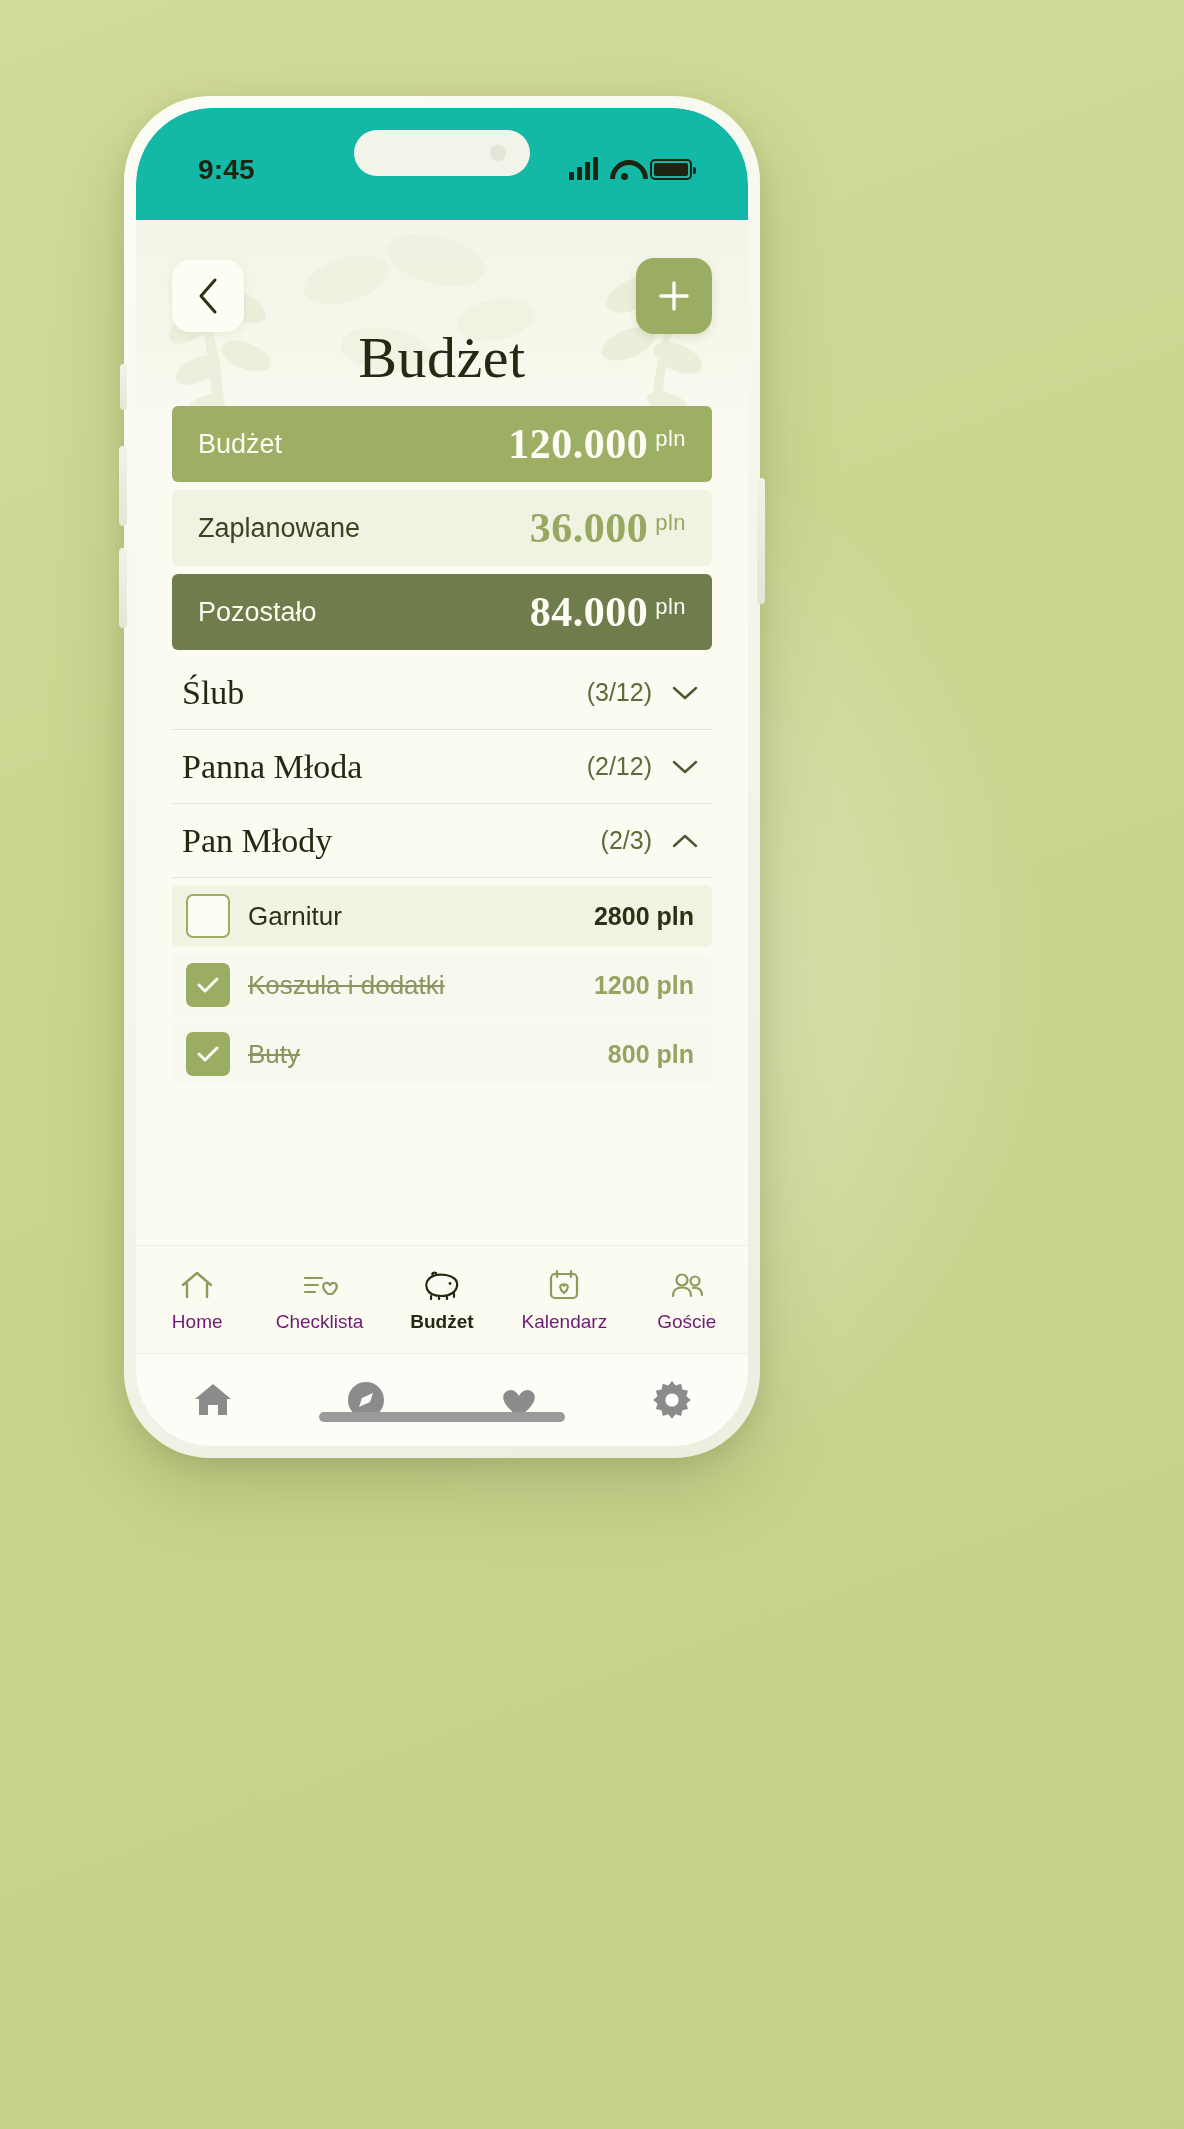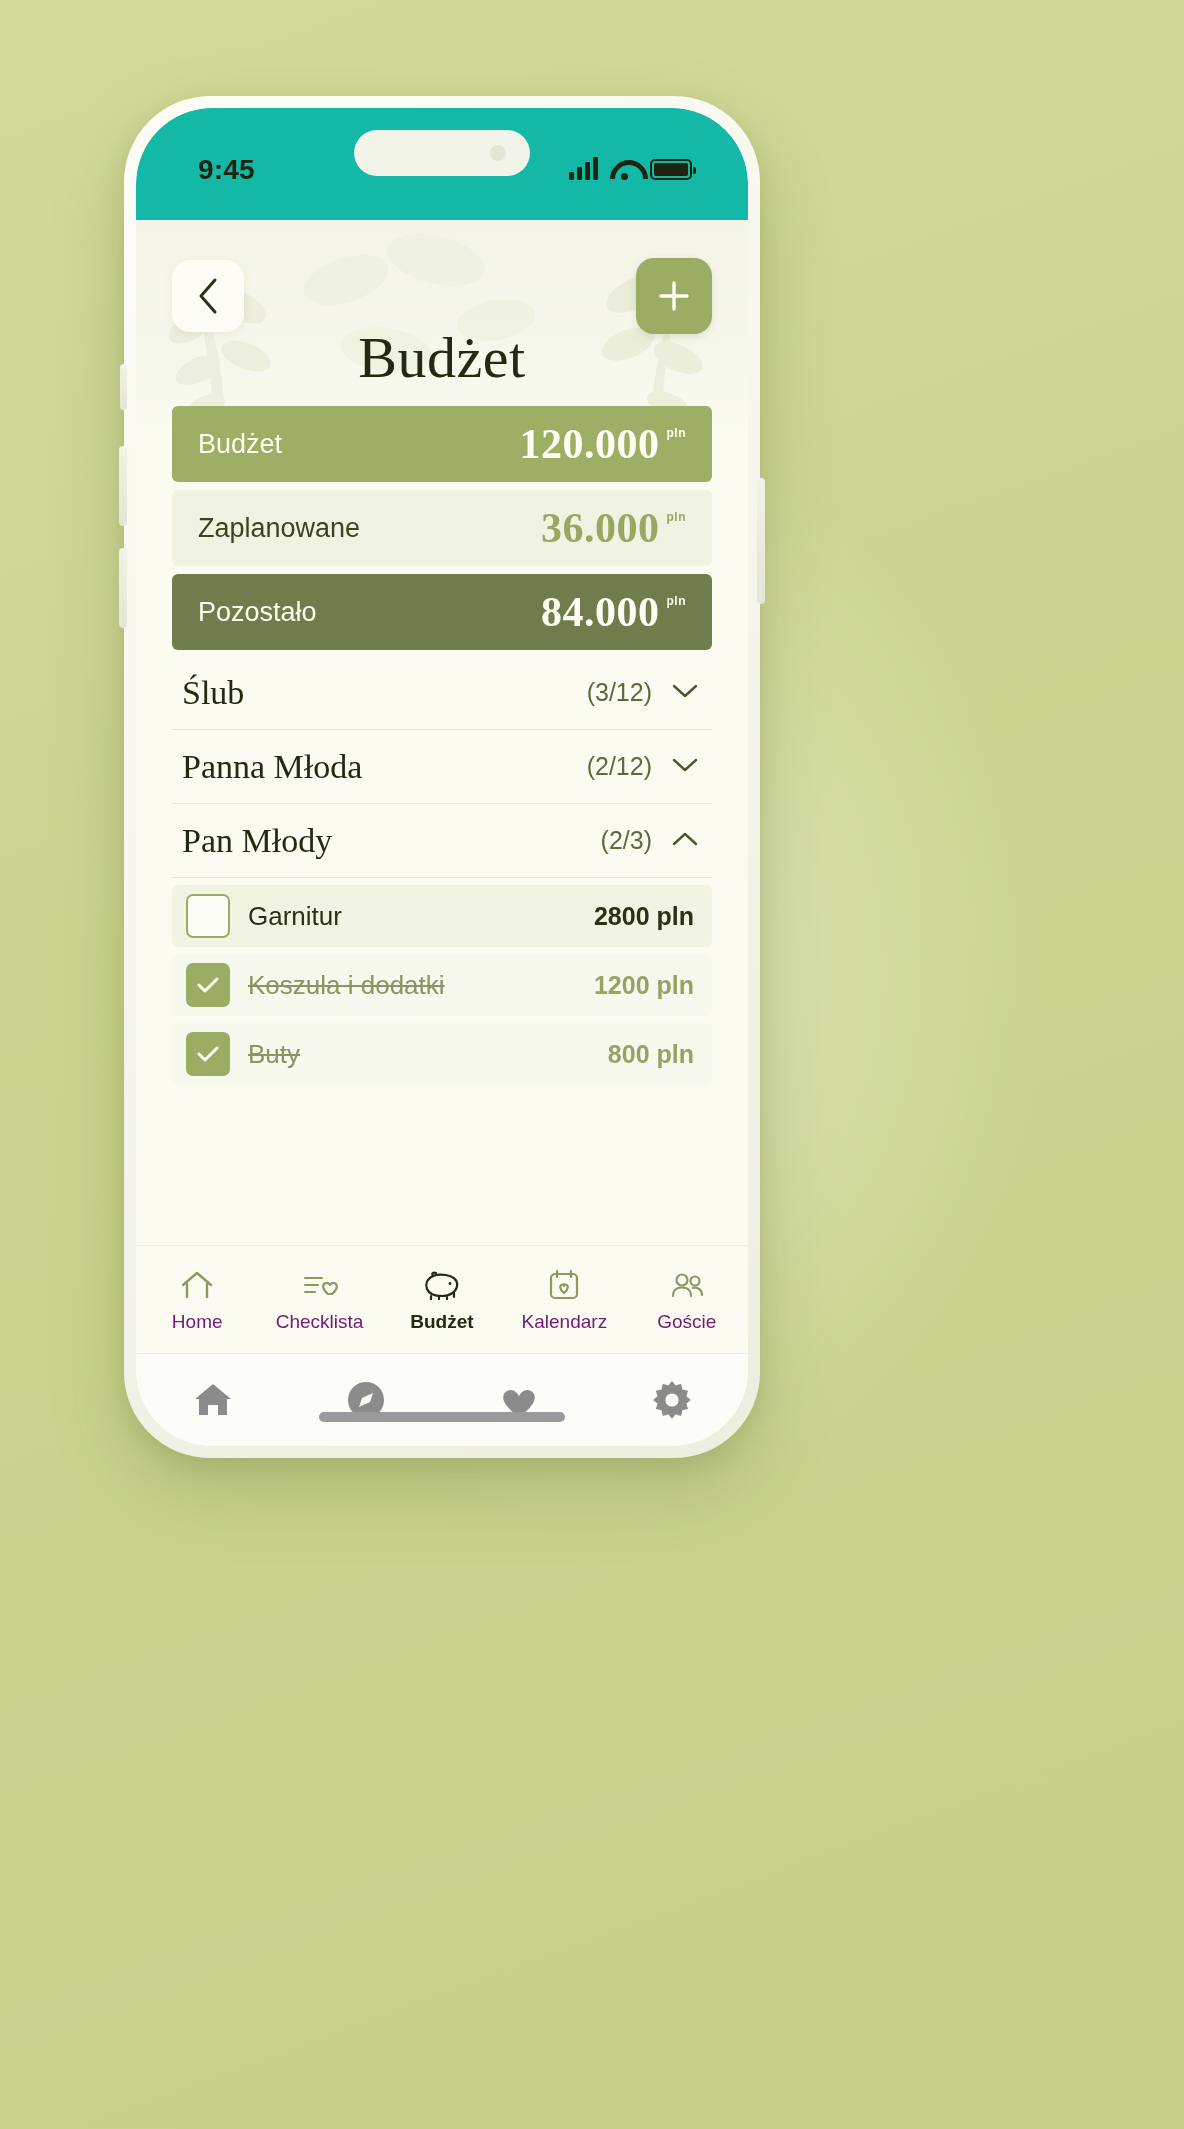--- a/index.html
+++ b/index.html
@@ -237,22 +237,22 @@
     font-family: "Liberation Serif", serif;
     font-size: 42px;
     font-weight: bold;
     letter-spacing: 0.5px;
     display: flex;
     align-items: flex-start;
     gap: 7px;
   }
   .sum-row .amount .cur {
     font-family: "Liberation Sans", sans-serif;
-    font-size: 12px;
-    font-weight: bold;
+    font-size: 22px;
+    font-weight: normal;
     padding-top: 6px;
   }
   .row-budget { background: #9dae65; color: #fdfdf3; }
   .row-planned { background: #f1f3e2; color: #3b4421; text-align: center; }
   .row-planned .amount { color: #97a861; }
   .row-planned .amount .cur { color: #97a861; }
   .row-left { background: #6f7c4b; color: #fdfdf3; }
 
   
   .list {
@@ -272,20 +272,21 @@
     padding: 0 14px 0 10px;
     box-sizing: border-box;
   }
   .cat-name {
     font-family: "Liberation Serif", serif;
     font-size: 34px;
     color: #232a12;
   }
   .cat-right {
     display: flex;
+    align-items: center;
     gap: 20px;
   }
   .cat-count {
     font-size: 25px;
     color: #5d6a39;
   }
   .chev {
     width: 26px; height: 26px;
     display:flex; align-items:center; justify-content:center;
   }

